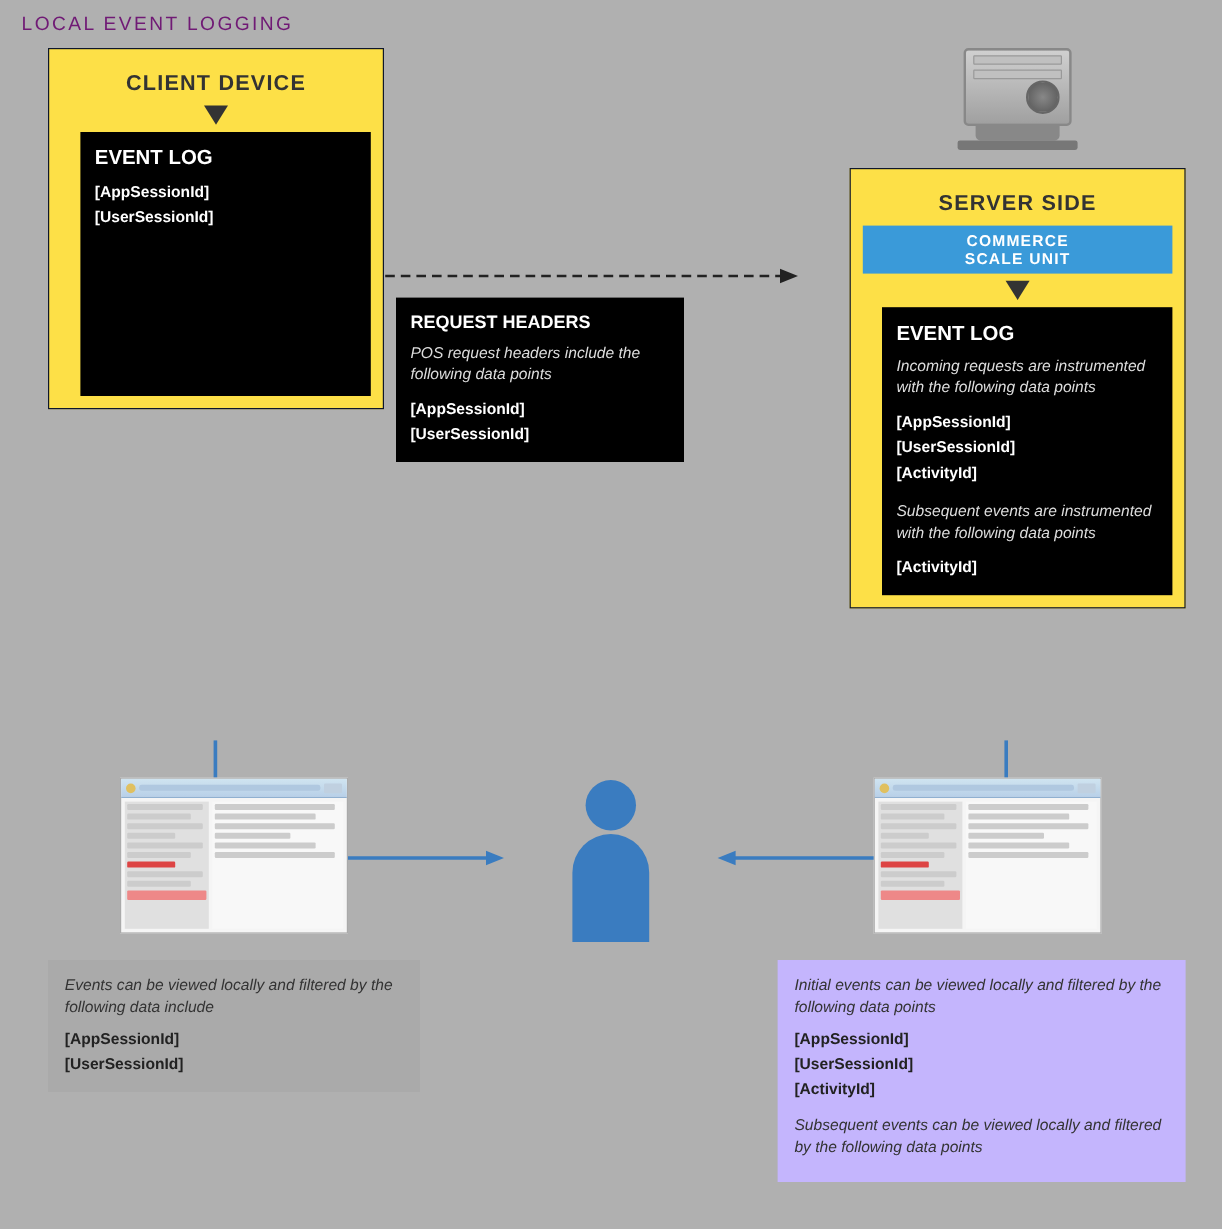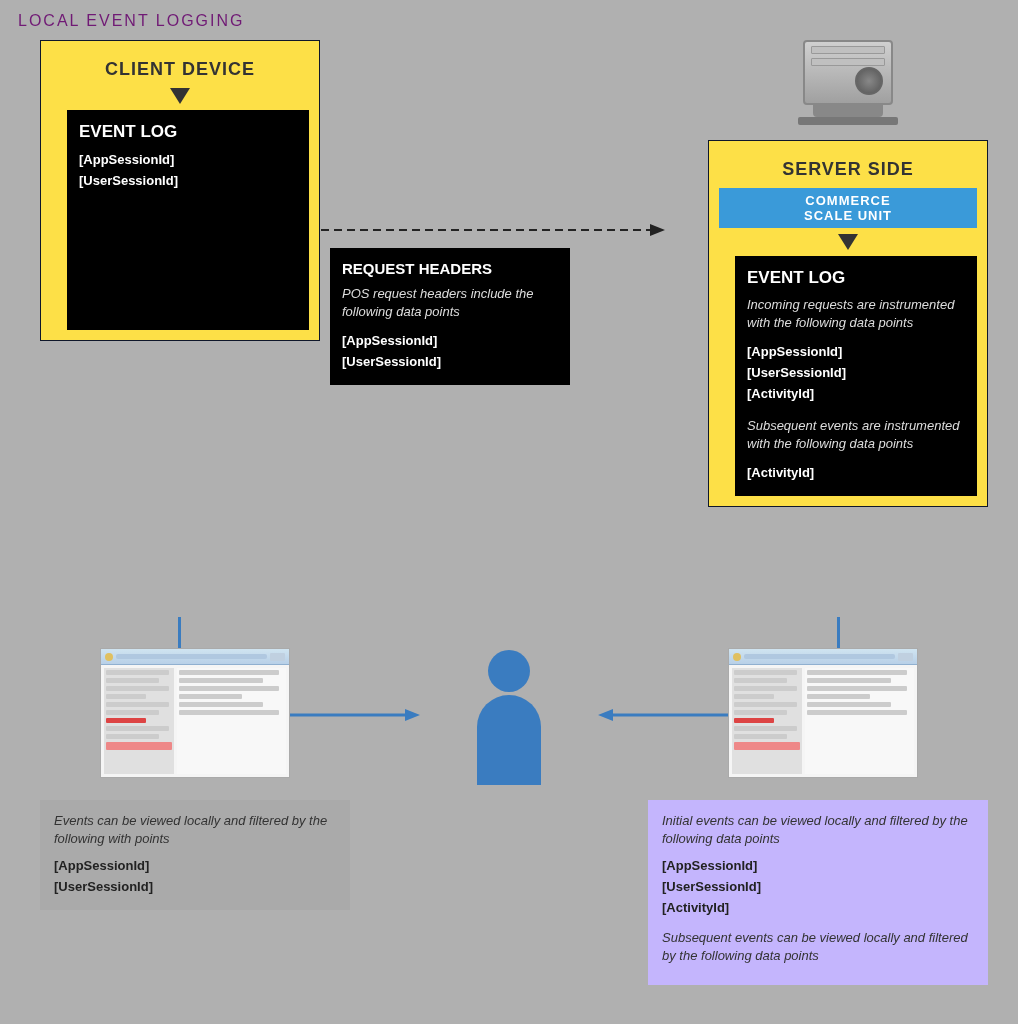--- a/index.html
+++ b/index.html
@@ -440,21 +440,21 @@
   <line x1="0" y1="10" x2="120" y2="10" stroke="#3a7cc0" stroke-width="3"></line>
   <polygon points="115,4 130,10 115,16" fill="#3a7cc0"></polygon>
 </svg>
 
 <svg style="position:absolute; top:705px; right:290px; width:130px; height:20px; overflow:visible;">
   <line x1="130" y1="10" x2="10" y2="10" stroke="#3a7cc0" stroke-width="3"></line>
   <polygon points="15,4 0,10 15,16" fill="#3a7cc0"></polygon>
 </svg>
 
 <div style="position:absolute; top:800px; left:40px; width:310px; background:#aaa; padding:12px 14px;">
-  <div class="bottom-text">Events can be viewed locally and filtered by the following with points</div>
+  <div class="bottom-text">Events can be viewed locally and filtered by the following data include</div>
   <div class="bottom-data" style="white-space:pre-line;">[AppSessionId]
 [UserSessionId]</div>
 </div>
 
 <div style="position:absolute; top:800px; right:30px; width:340px; background:#c4b5fd; padding:12px 14px;">
   <div class="bottom-text">Initial events can be viewed locally and filtered by the following data points</div>
   <div class="bottom-data" style="white-space:pre-line; margin-bottom:10px;">[AppSessionId]
 [UserSessionId]
 [ActivityId]</div>
   <div class="bottom-text">Subsequent events can be viewed locally and filtered by the following data points</div>

